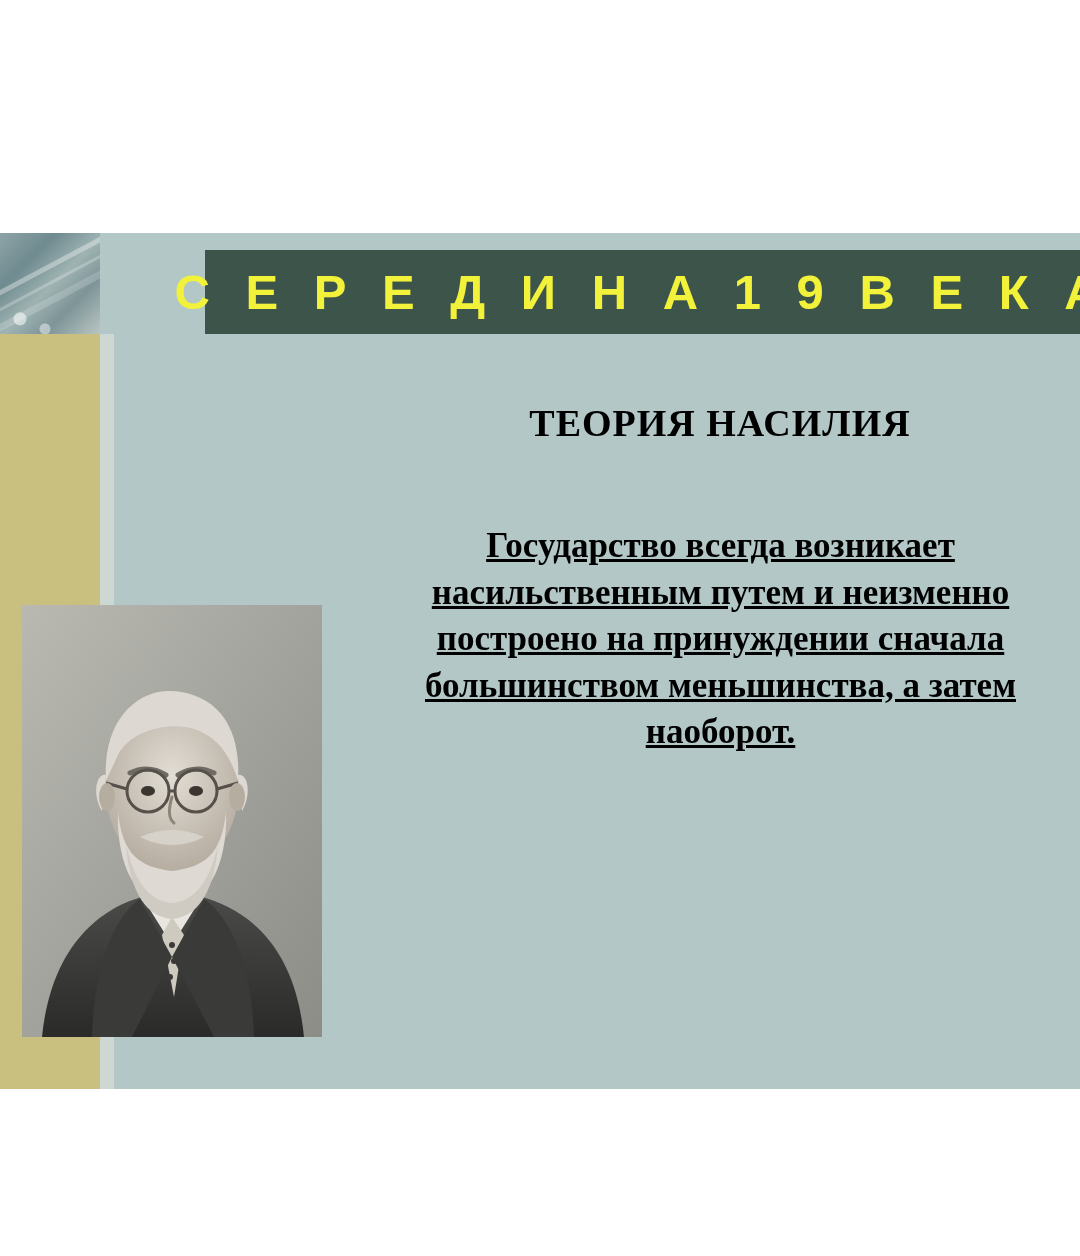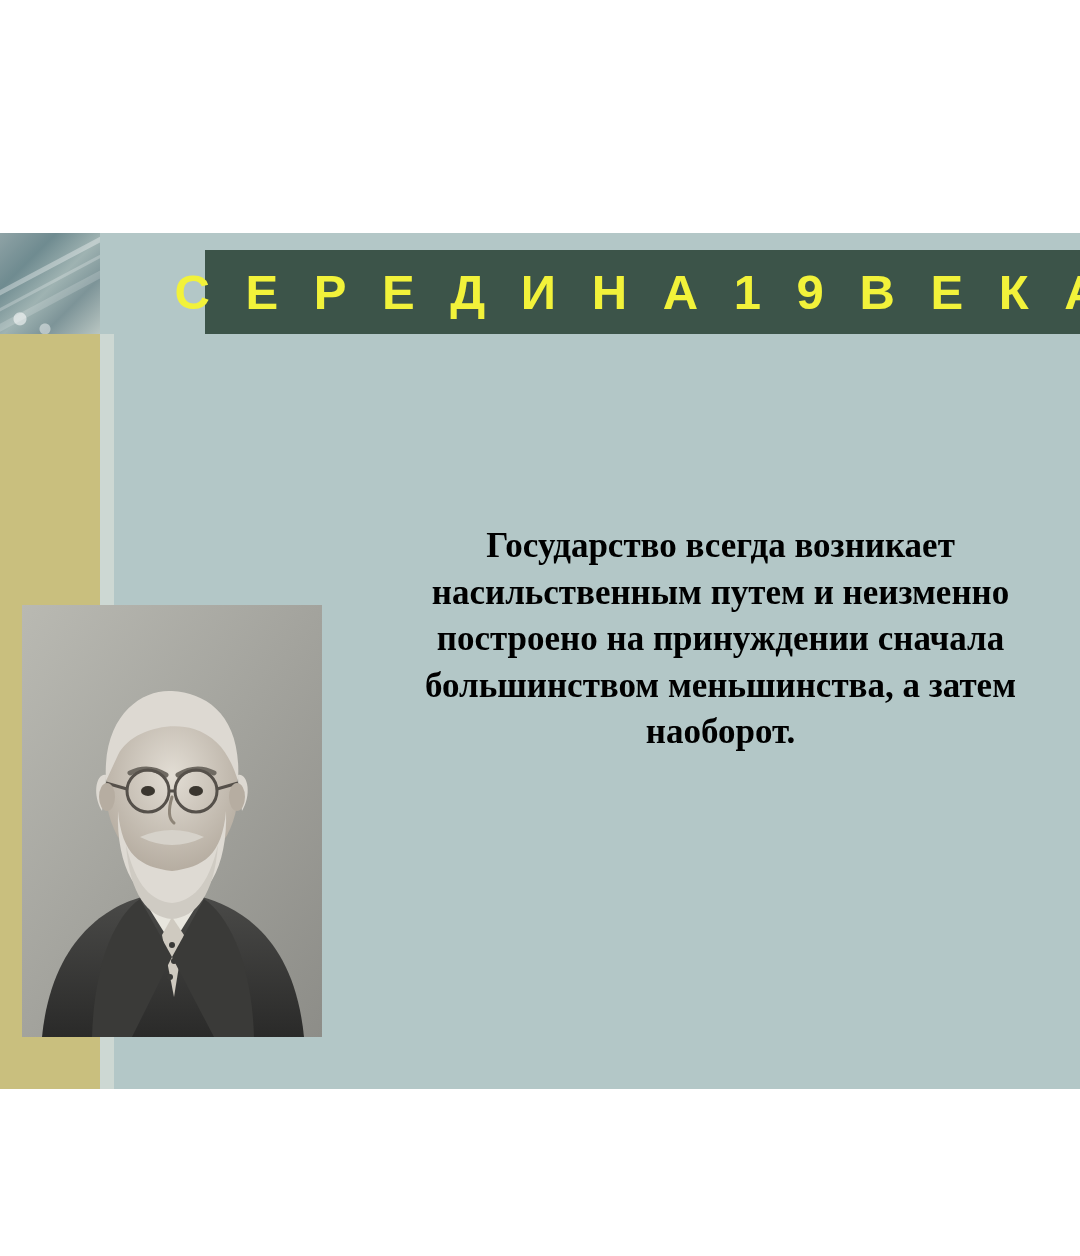--- a/index.html
+++ b/index.html
@@ -102,20 +102,21 @@
   .body-text {
     position: absolute;
     left: 398px;
     top: 290px;
     width: 645px;
     text-align: center;
     font-weight: bold;
     font-size: 35px;
     line-height: 1.33;
     color: #000000;
+    text-decoration: underline;
   }
 
   
   .person-name {
     position: absolute;
     left: 50px;
     top: 293px;
     width: 300px;
     text-align: center;
     font-weight: bold;
@@ -146,20 +147,21 @@
     <div class="streak s3"></div>
   </div>
 
   <div class="left-band"></div>
   <div class="left-band-inner"></div>
 
   <div class="title-bar">
     <div class="title-text">С Е Р Е Д И Н А   1 9   В Е К А</div>
   </div>
 
+  <div class="heading">ТЕОРИЯ НАСИЛИЯ</div>
 
   <div class="body-text">Государство всегда возникает насильственным путем и неизменно построено на принуждении сначала большинством меньшинства, а затем наоборот.</div>
 
 
   <div class="portrait">
     <svg width="300" height="432" viewBox="0 0 300 432" xmlns="http://www.w3.org/2000/svg">
       <defs>
         <linearGradient id="bg" x1="0" y1="0" x2="1" y2="1">
           <stop offset="0%" stop-color="#b9b9b2"></stop>
           <stop offset="100%" stop-color="#8d8d88"></stop>

